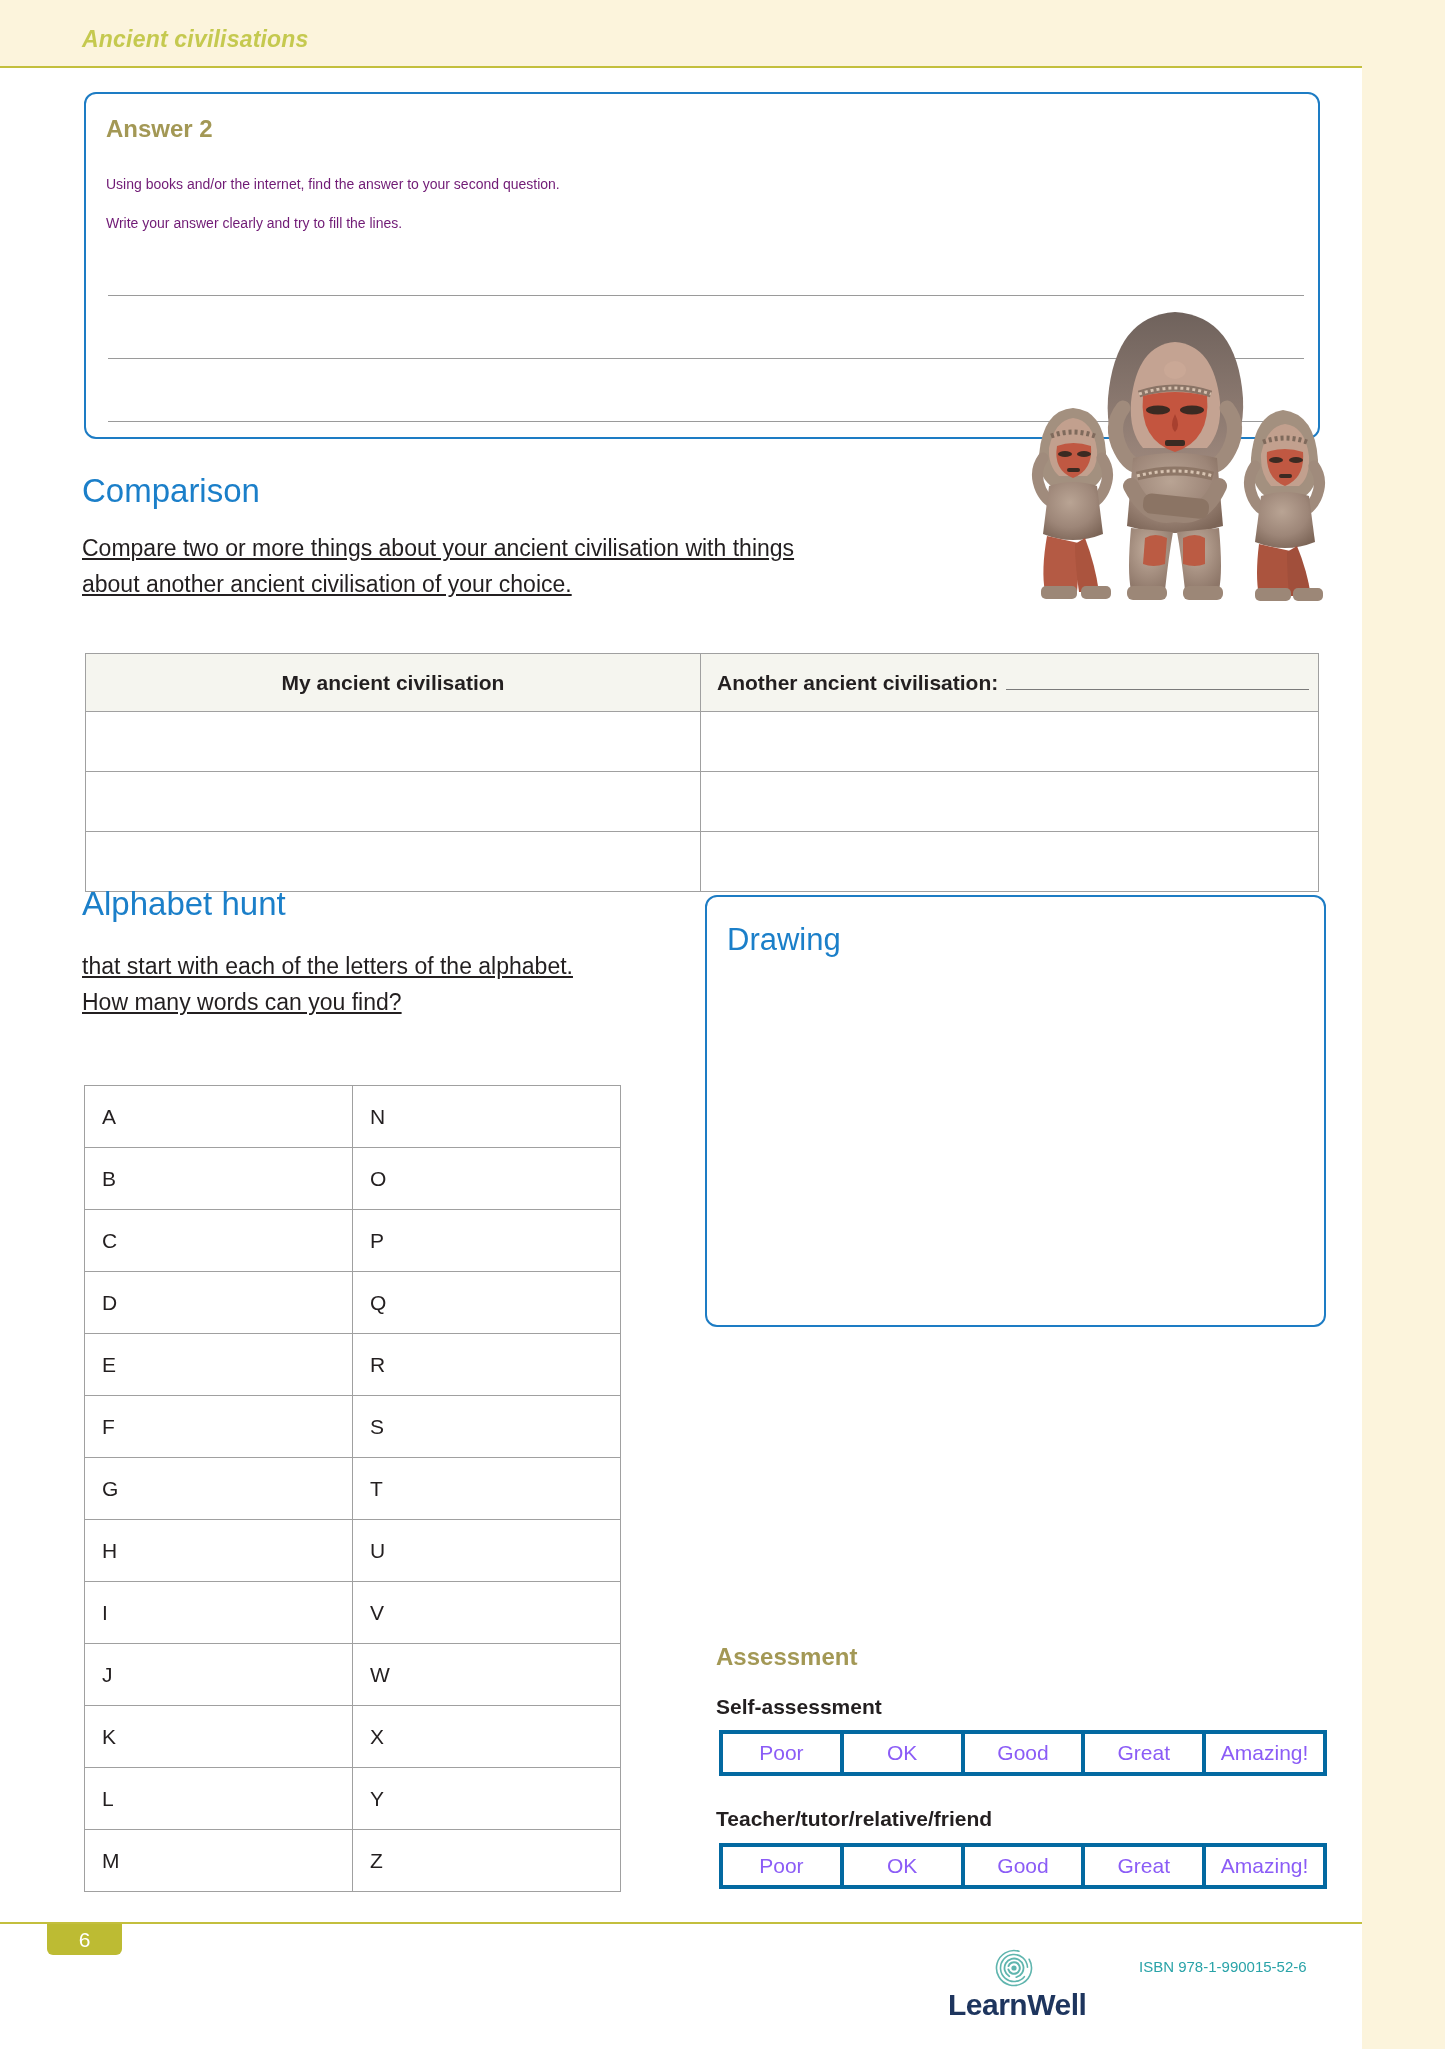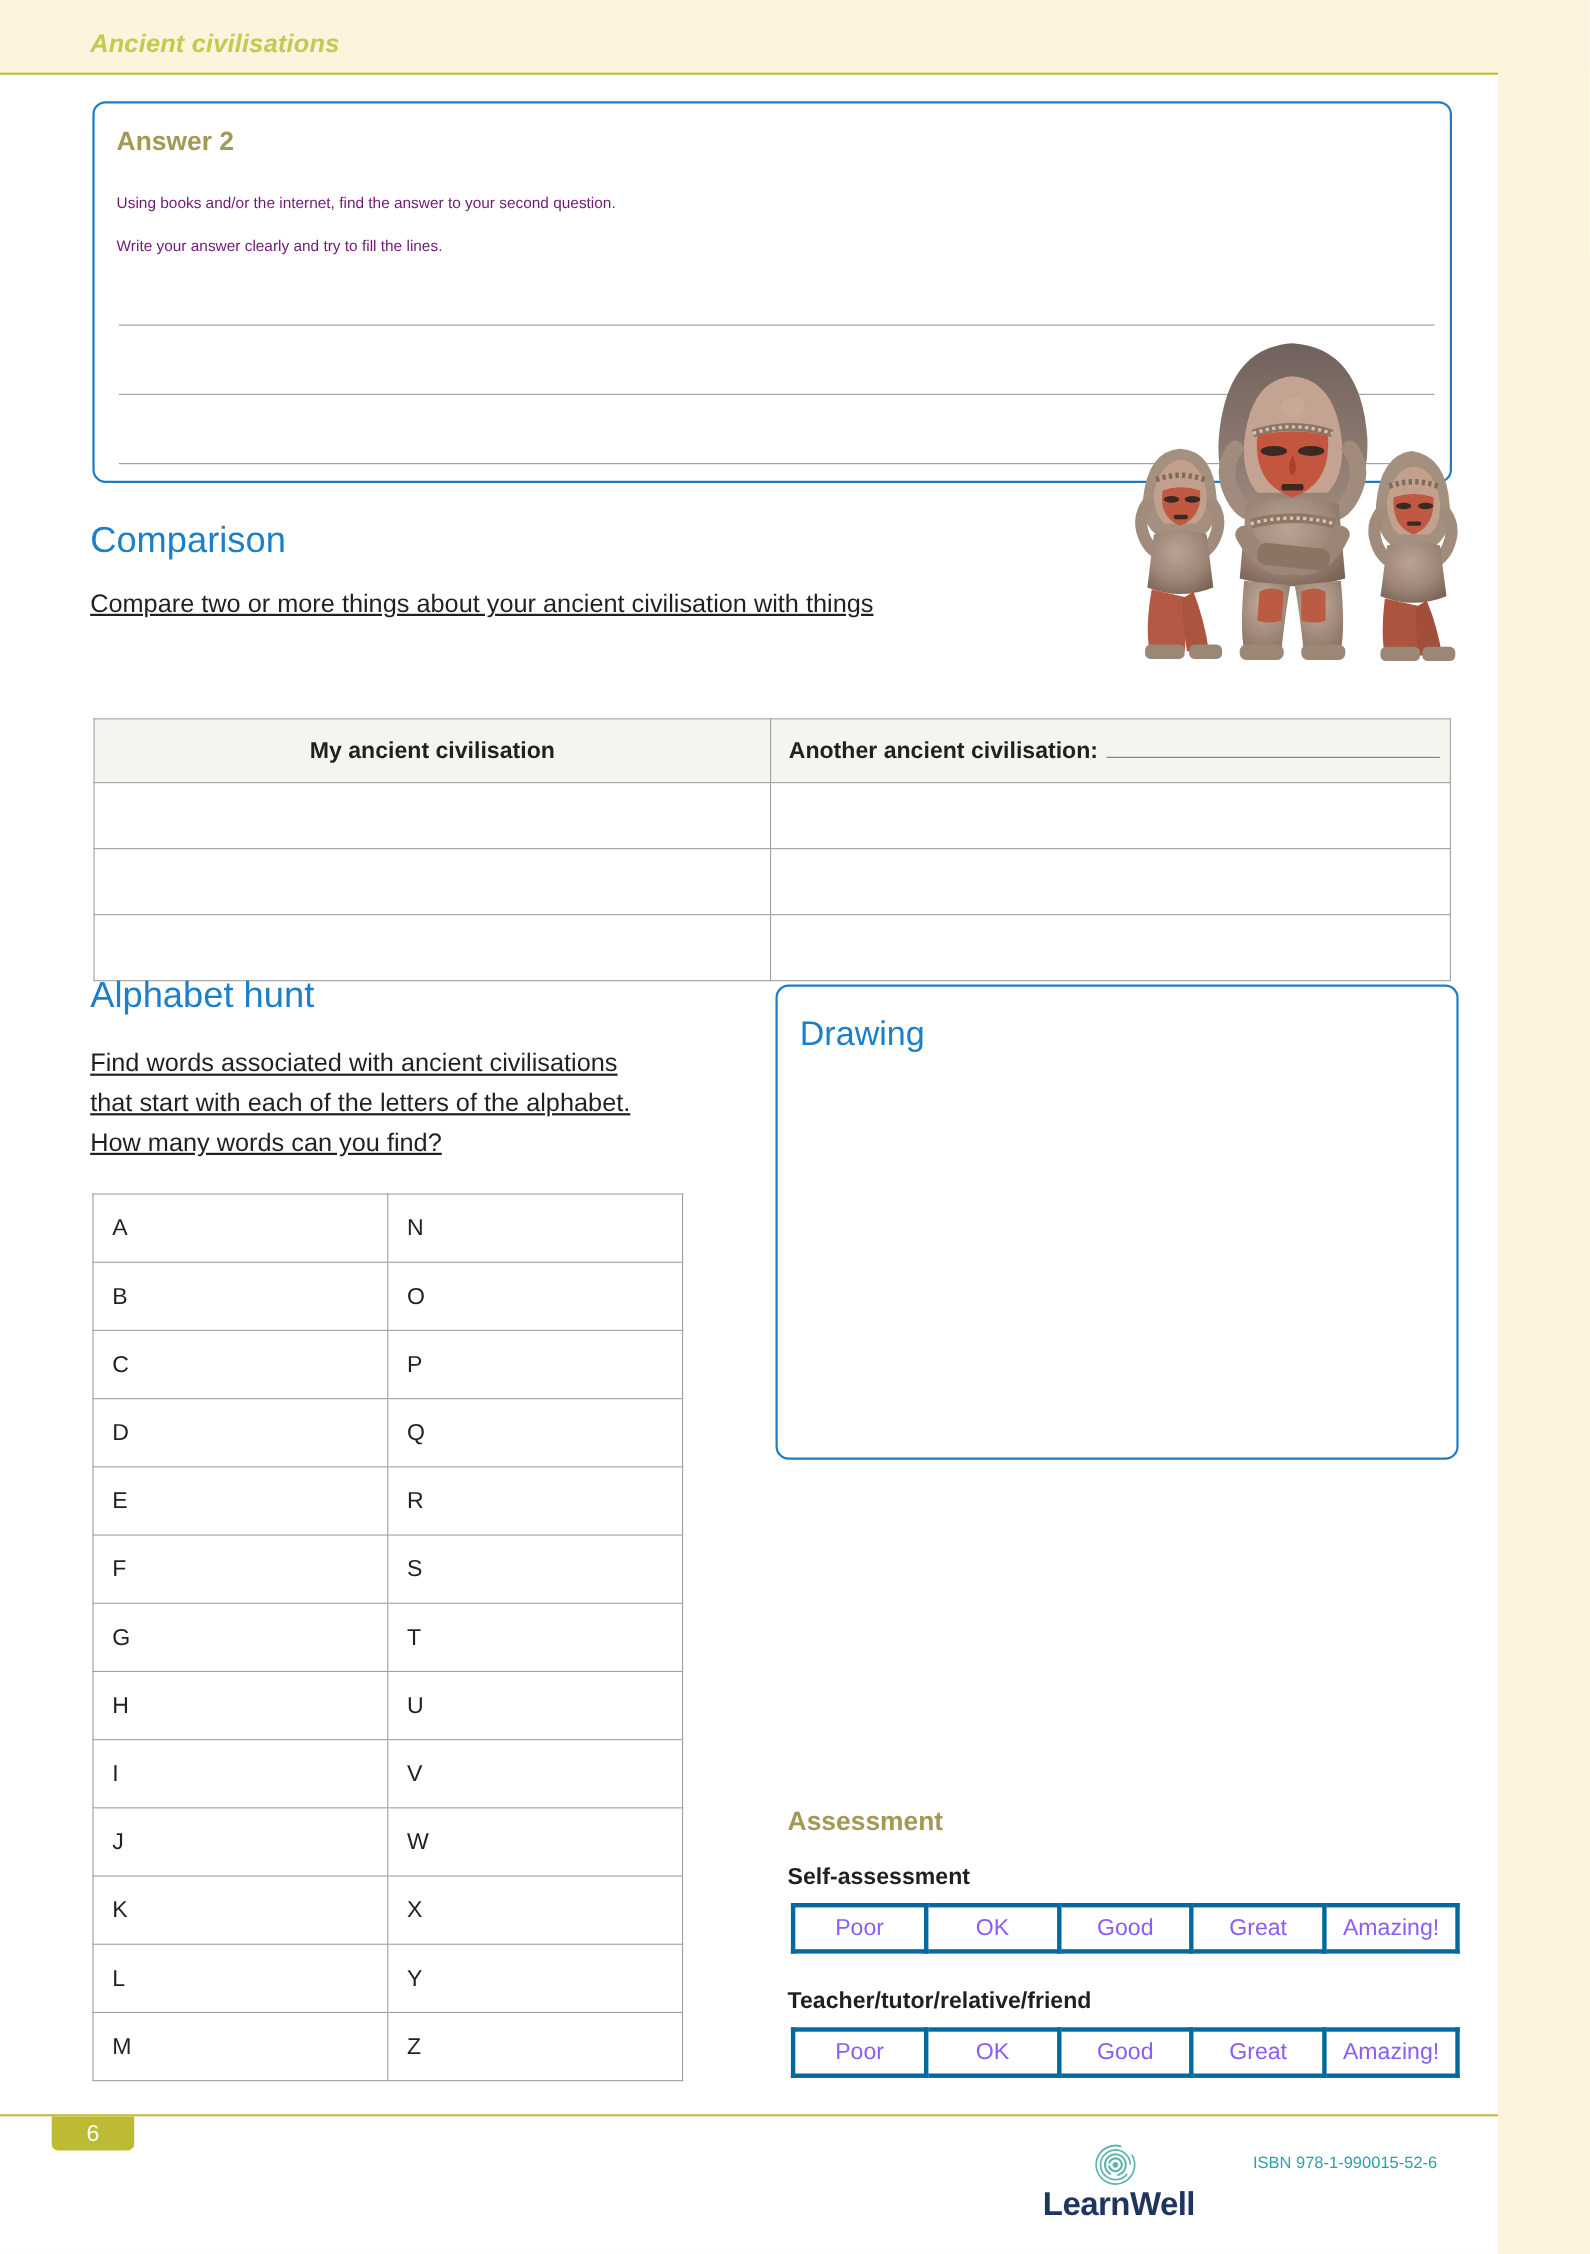--- a/index.html
+++ b/index.html
@@ -387,20 +387,21 @@
       <path d="M282 256 q10 24 14 50 l-22 0 q-2 -26 -2 -44 Z" fill="#a14f3b"></path>
       <rect x="240" y="298" width="36" height="13" rx="5" fill="#9c8777"></rect>
       <rect x="278" y="298" width="30" height="13" rx="5" fill="#9c8777"></rect>
     </g>
   </svg>
 </div>
 
 <div class="sec-h" id="h-comparison">Comparison</div>
 <div class="sec-p" id="p-comparison">
   <div>Compare two or more things about your ancient civilisation with things</div>
+  <div>about another ancient civilisation of your choice.</div>
 </div>
 
 <table class="comp-table">
   <tbody>
     <tr class="head">
       <td class="c1">My ancient civilisation</td>
       <td class="c2">
         <div class="hdr2-wrap">
           <span>Another ancient civilisation:</span>
           <span class="hdr2-rule"></span>
@@ -417,21 +418,20 @@
     </tr>
     <tr>
       <td class="c1"></td>
       <td class="c2"></td>
     </tr>
   </tbody>
 </table>
 
 <div class="sec-h" id="h-alphabet">Alphabet hunt</div>
 <div class="sec-p" id="p-alphabet">
-  <div>Find words associated with ancient civilisations</div>
   <div>that start with each of the letters of the alphabet.</div>
   <div>How many words can you find?</div>
 </div>
 
 <table class="alpha-table">
   <tbody>
     <tr>
         <td>A</td>
         <td>N</td>
       </tr>

